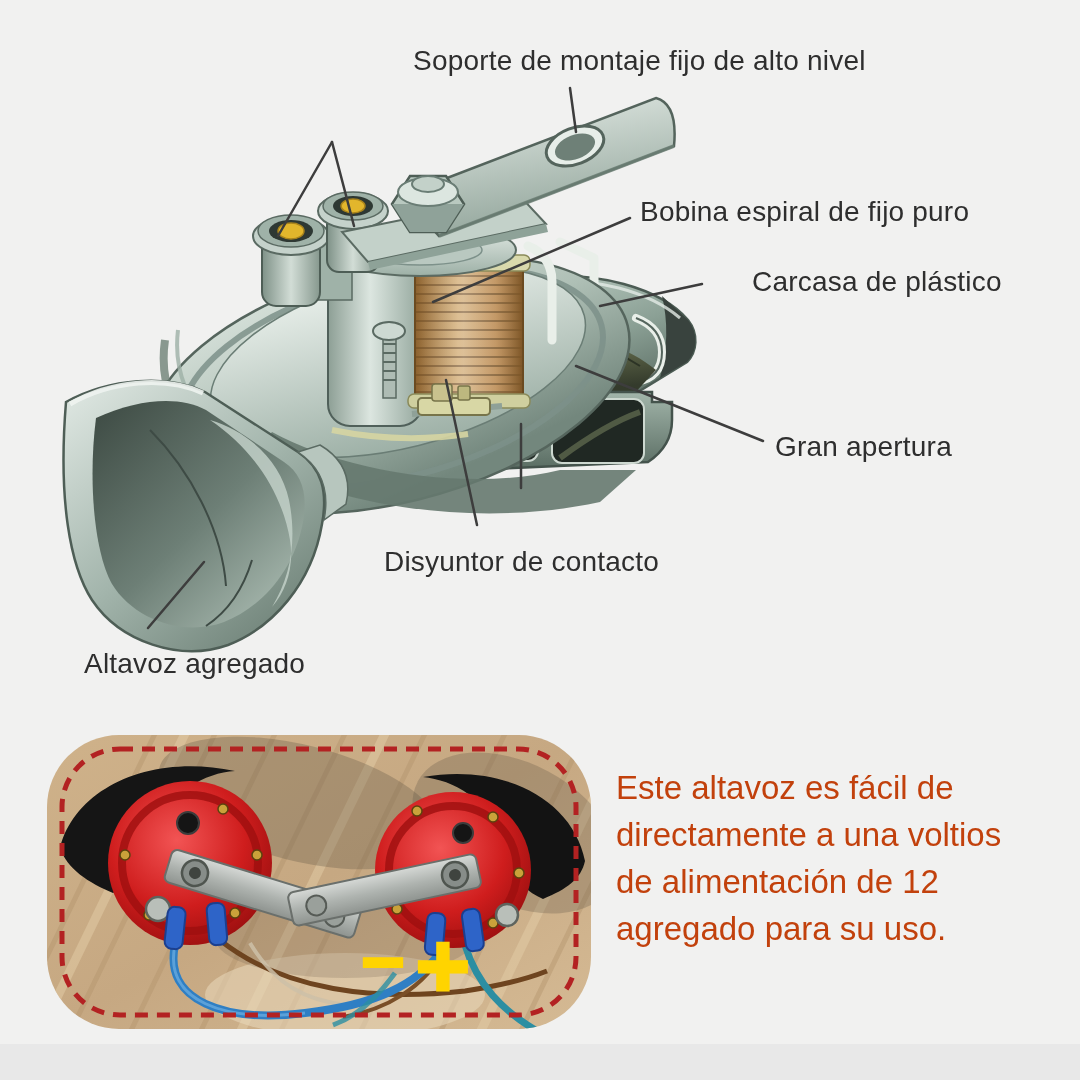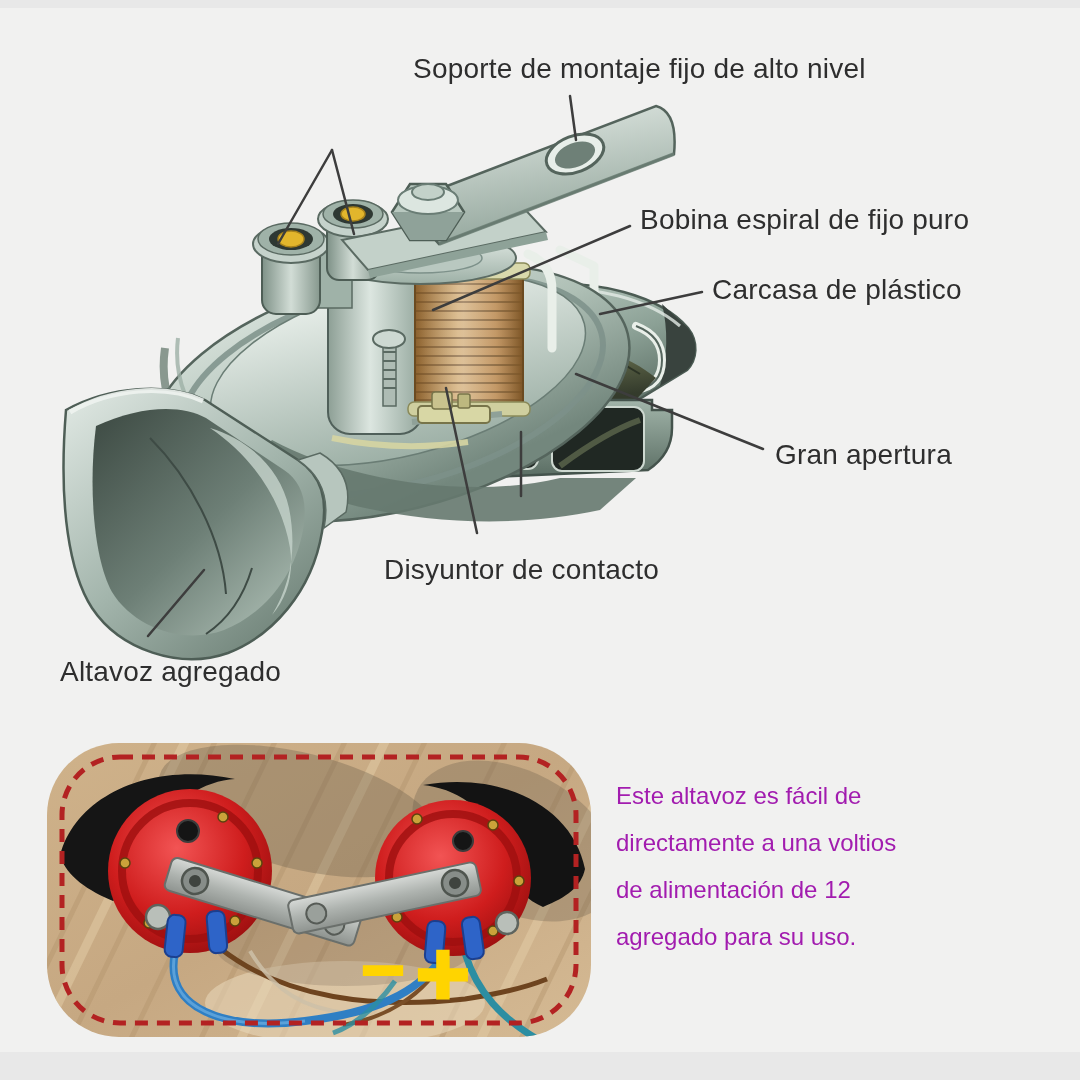--- a/index.html
+++ b/index.html
@@ -2,32 +2,31 @@
 <html><head>
 <meta charset="utf-8">
 <style>
   html,body{margin:0;padding:0;}
   body{background:#e8e8e8;}
   .stage{
     position:relative;width:1080px;height:1044px;overflow:hidden;
     background:#f1f1f0;
     font-family:"Liberation Sans","DejaVu Sans",sans-serif;
     color:#2e2e2e;
-    margin-top:8px;
   }
   .art{position:absolute;left:0;top:0;}
   .label{
     position:absolute;white-space:nowrap;
     font-size:28px;font-weight:500;line-height:1.15;color:#2e2e2e;
     letter-spacing:.2px;
   }
   .photo-wrap{position:absolute;left:45px;top:733px;width:548px;height:298px;}
   .desc{
     position:absolute;left:616px;top:764px;width:460px;
-    font-size:24px;font-weight:500;line-height:47px;color:#a21caf;
+    font-size:33px;font-weight:500;line-height:47px;color:#c2410c;
   }
   .desc div{white-space:nowrap;}
 </style>
 </head>
 <body>
 
 <div class="stage">
 
   <svg class="art" width="1080" height="720" viewBox="0 0 1080 720">
     <defs>
@@ -191,24 +190,24 @@
       <path d="M702,284 L600,306"></path>
       <path d="M763,441 L576,366"></path>
       <path d="M521,424 L521,488"></path>
       <path d="M446,380 L477,525"></path>
       <path d="M204,562 L148,628"></path>
     </g>
   </svg>
 
   <div class="label" style="left:413px;top:45px">Soporte de montaje fijo de alto nivel</div>
   <div class="label" style="left:640px;top:196px">Bobina espiral de fijo puro</div>
-  <div class="label" style="left:712px;top:266px">Carcasa de plástico</div>
+  <div class="label" style="left:752px;top:266px">Carcasa de plástico</div>
   <div class="label" style="left:775px;top:431px">Gran apertura</div>
   <div class="label" style="left:384px;top:546px">Disyuntor de contacto</div>
-  <div class="label" style="left:60px;top:648px">Altavoz agregado</div>
+  <div class="label" style="left:84px;top:648px">Altavoz agregado</div>
 
   <div class="photo-wrap">
     <svg width="548" height="298" viewBox="0 0 548 298">
       <defs>
         <clipPath id="photoClip">
             <rect x="2" y="2" width="544" height="294" rx="72"></rect>
           </clipPath>
         <radialGradient id="gRed" cx="0.42" cy="0.36" r="0.75">
           <stop offset="0" stop-color="#f25454"></stop>
             <stop offset="0.55" stop-color="#cf1d1d"></stop>

